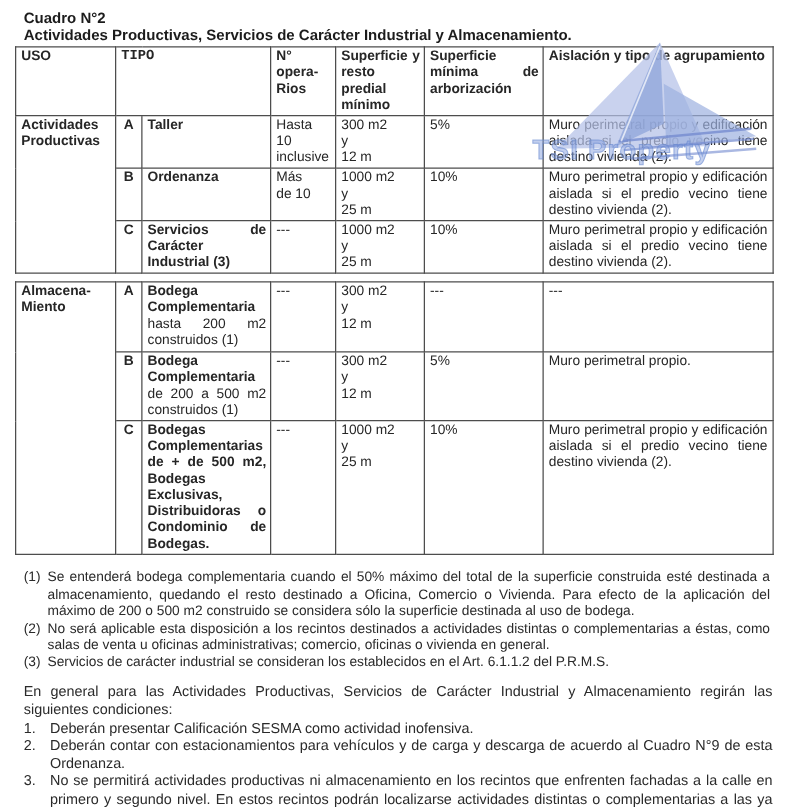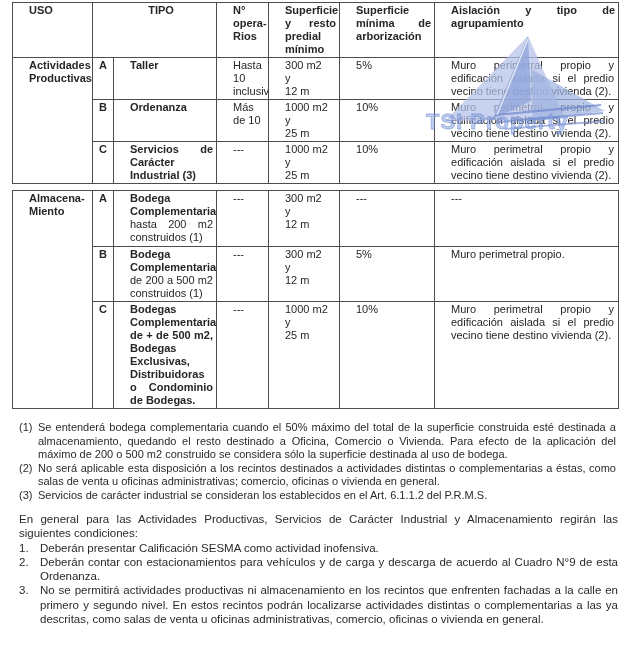--- a/index.html
+++ b/index.html
@@ -10,25 +10,25 @@
   }
   .page { position:relative; width:630px; height:648px; background:#fff; }
 
   .titles { padding:7px 14px 0 19px; }
   .title-line { font-size:12px; font-weight:bold; line-height:14px; color:#1c1c1c; }
 
   table { border-collapse:collapse; table-layout:fixed; width:606px; margin-left:12px; }
   .tbl-1 { margin-top:2px; margin-bottom:6px; }
   td, th {
     border:1px solid #4d4d4d; vertical-align:top;
-    font-size:11px; line-height:13px; padding:1px 3px 1px 16px;
+    font-size:11px; line-height:13px; padding:1px 3px 1px 4px;
     color:#262626; overflow:hidden;
   }
   th { font-weight:bold; text-align:left; }
-  th.c-tipo-h { text-align:center; }
+  th.c-tipo-h { text-align:left;font-family:Liberation Mono, monospace; }
   th.just { text-align:justify; }
   .pre { white-space:pre-line; }
   .bold { font-weight:bold;margin-top:12px; }
   td.c-letter { text-align:center; font-weight:bold; padding-left:1px; padding-right:1px; }
   td.c-uso { font-weight:bold; }
   td.c-tipo { text-align:justify; }
   td.c-ais { text-align:justify; padding-right:4px; }
 
   .footnotes { margin:12px 14px 0 19px; font-size:11px; line-height:13.5px; }
   .fnote { display:flex; }
@@ -48,20 +48,24 @@
     color:rgba(128,155,220,0.48);
     -webkit-text-stroke:0.8px rgba(104,136,208,0.6);
     white-space:nowrap;
   }
 </style>
 </head>
 <body>
 
 <div class="page">
 
+  <div class="titles">
+    <div class="title-line">Cuadro N°2</div>
+    <div class="title-line">Actividades Productivas, Servicios de Carácter Industrial y Almacenamiento.</div>
+  </div>
 
   <table class="tbl-1">
     <colgroup>
       <col style="width:80px">
         <col style="width:21px">
         <col style="width:103px">
       <col style="width:52px">
         <col style="width:71px">
         <col style="width:95px">
         <col style="width:184px">

